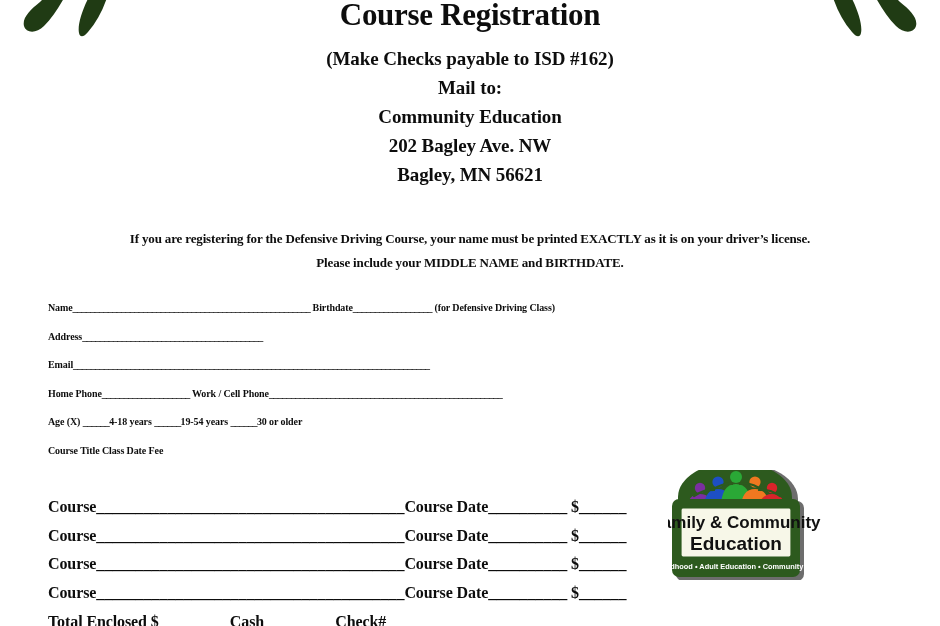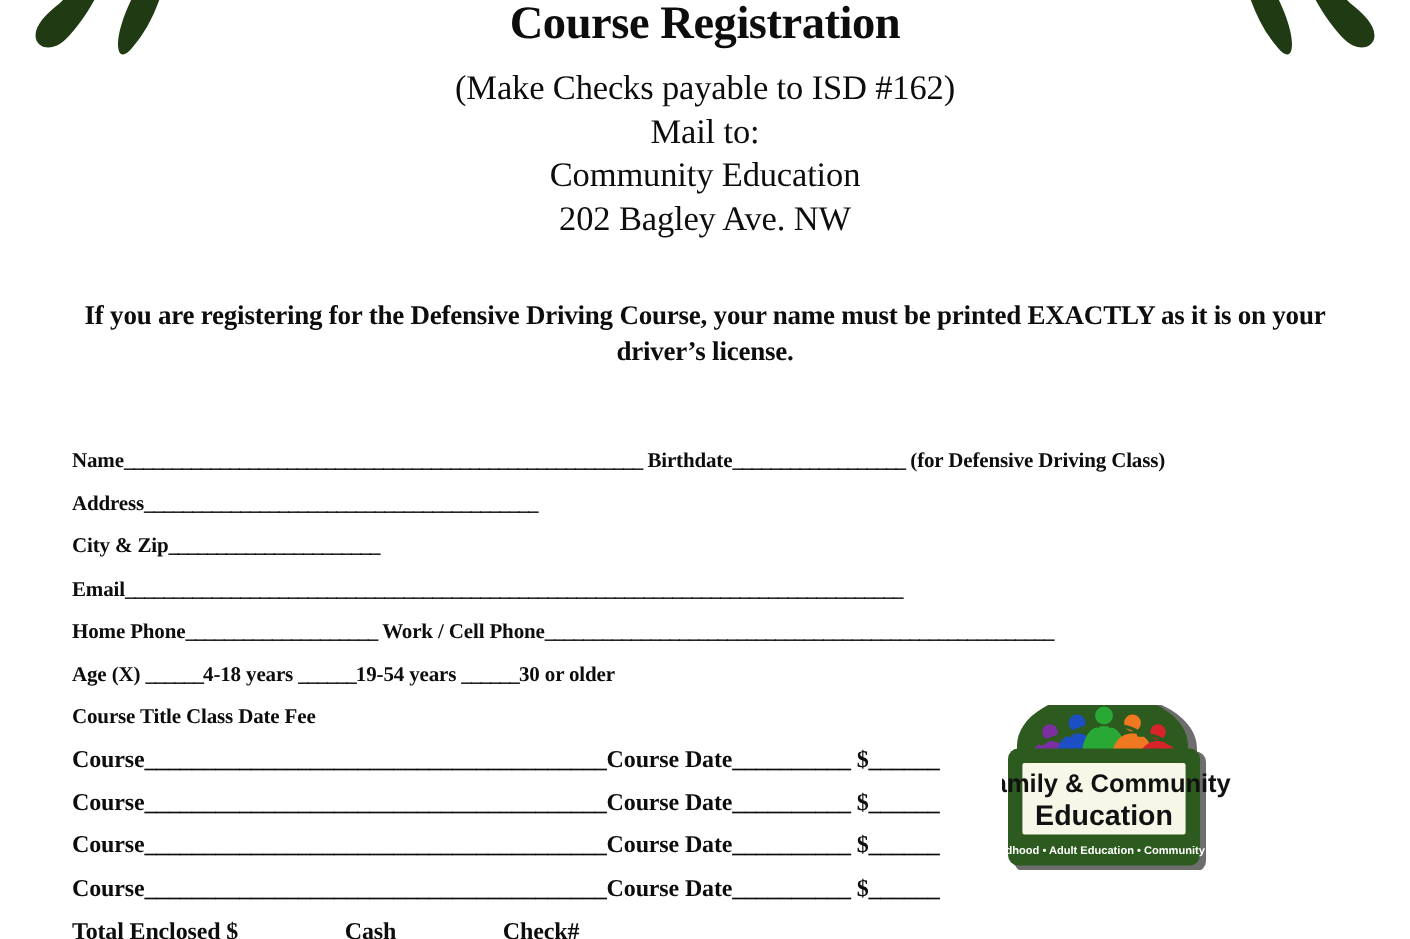--- a/index.html
+++ b/index.html
@@ -36,50 +36,50 @@
   .doc-title {
     font-family: "Liberation Serif", "DejaVu Serif", serif;
     font-weight: bold;
     font-size: 31px;
     line-height: 30px;
     letter-spacing: -0.3px;
     margin: 0;
     padding-top: 0px;
   }
   .subline {
-    font-weight: normal;
-    font-size: 23px;
+    font-weight: bold;
+    font-size: 19px;
     line-height: 29px;
     margin: 0;
     letter-spacing: -0.1px;
   }
   .subline.first { padding-top: 14px; }
 
   
   .instructions {
     margin: 0 auto;
     padding-top: 38px;
     width: 880px;
     text-align: center;
     font-weight: bold;
-    font-size: 18px;
+    font-size: 13px;
     line-height: 24px;
     letter-spacing: -0.15px;
   }
 
   
   .form {
     position: absolute;
     left: 48px;
     top: 294px;
     width: 870px;
   }
   .form-line {
     font-weight: bold;
-    font-size: 14px;
+    font-size: 10px;
     line-height: 28.5px;
     white-space: nowrap;
     letter-spacing: -0.1px;
   }
   .form-line .rule { letter-spacing: -0.6px; }
 
   .course-block {
     position: absolute;
     left: 48px;
     top: 493px;
@@ -122,39 +122,38 @@
     </g>
   </svg>
 </div>
 
 <div class="header">
   <h1 class="doc-title">Course Registration</h1>
   <p class="subline first">(Make Checks payable to ISD #162)</p>
   <p class="subline">Mail to:</p>
   <p class="subline">Community Education</p>
   <p class="subline">202 Bagley Ave. NW</p>
+  <p class="subline">Bagley, MN 56621</p>
 </div>
 
 <div class="instructions">
   <div>If you are registering for the Defensive Driving Course, your name must be printed EXACTLY as it is on your driver’s license.</div>
+  <div>Please include your MIDDLE NAME and BIRTHDATE.</div>
 </div>
 
 <div class="form">
 
   <div class="form-line">
     <span>Name</span><span class="rule">______________________________________________________</span><span> Birthdate</span><span class="rule">__________________</span><span> (for Defensive Driving Class)</span>
   </div>
 
   <div class="form-line">
     <span>Address</span><span class="rule">_________________________________________</span>
   </div>
 
-  <div class="form-line">
-    <span>City &amp; Zip</span><span class="rule">______________________</span>
-  </div>
 
   <div class="form-line">
     <span>Email</span><span class="rule">_________________________________________________________________________________</span>
   </div>
 
   <div class="form-line">
     <span>Home Phone</span><span class="rule">____________________</span><span> Work / Cell Phone</span><span class="rule">_____________________________________________________</span>
   </div>
 
   <div class="form-line">

